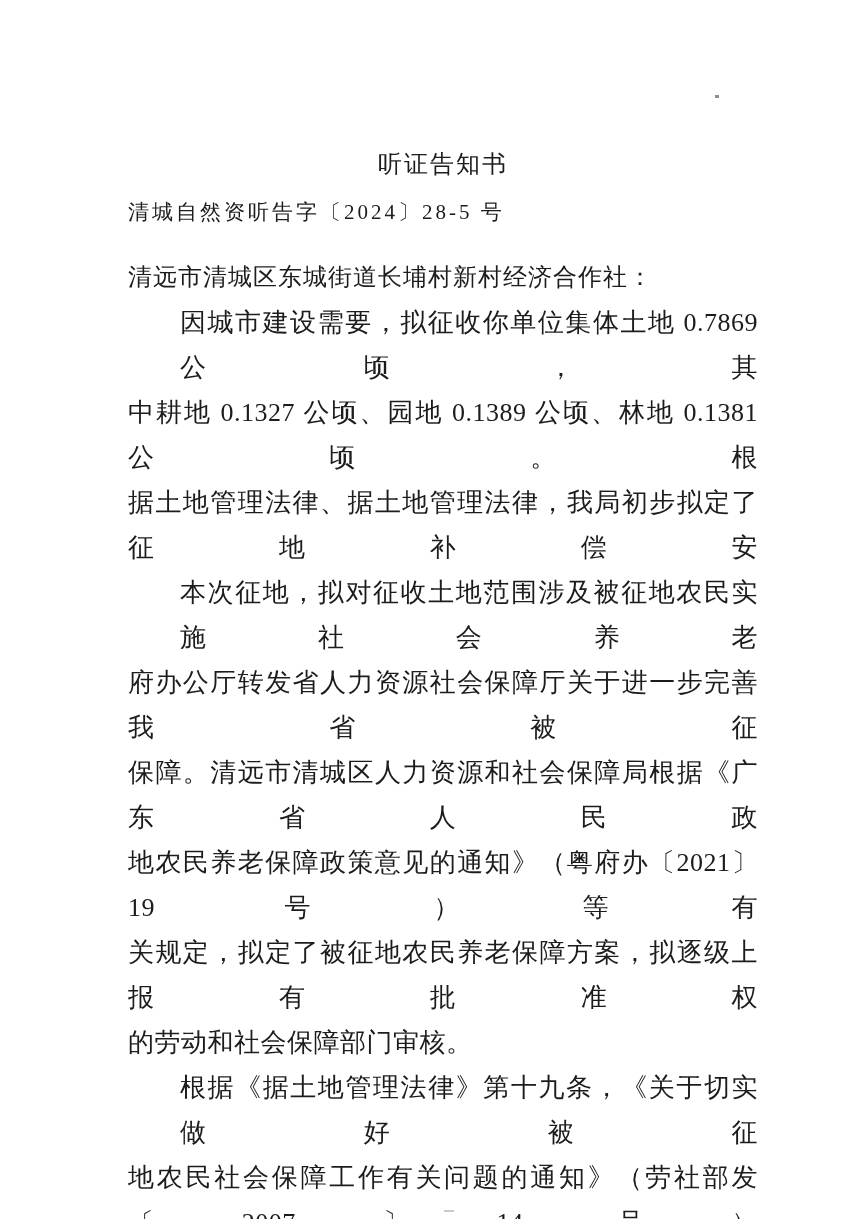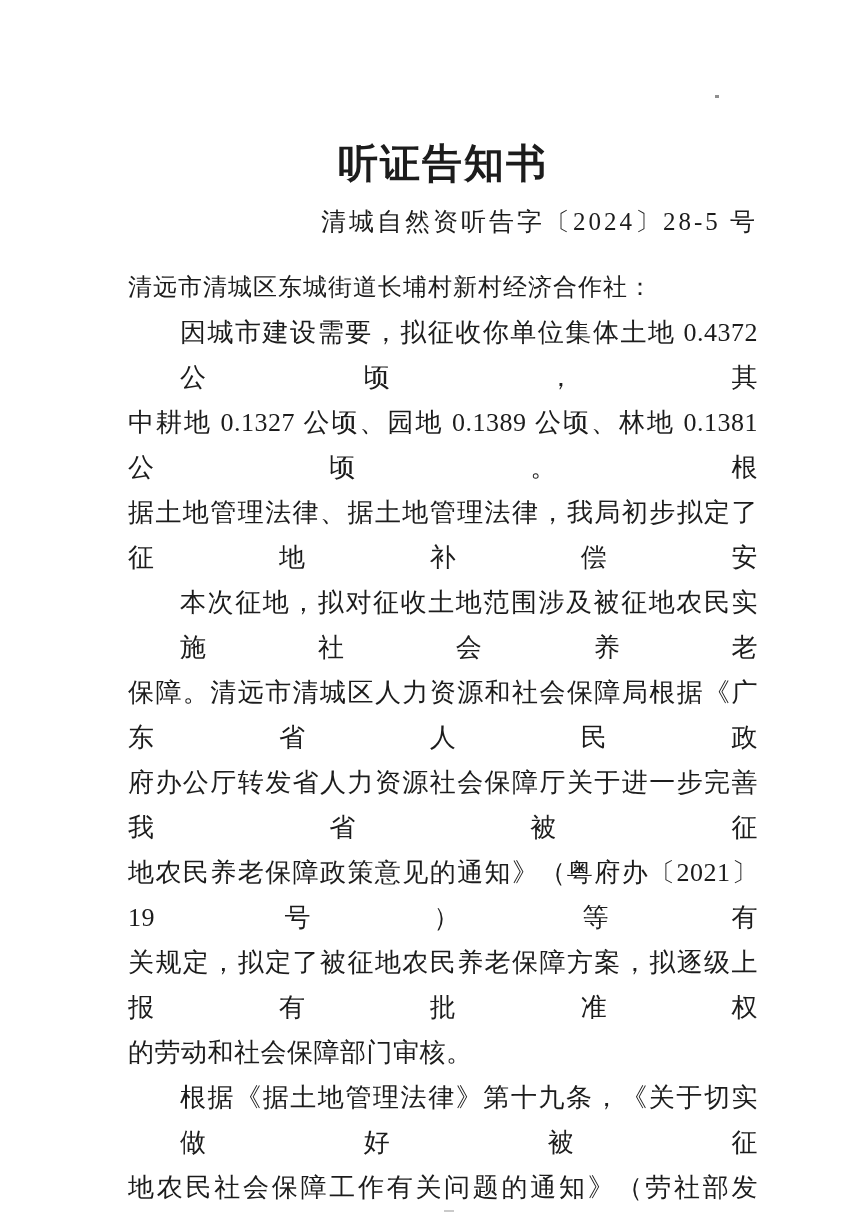--- a/index.html
+++ b/index.html
@@ -21,32 +21,32 @@
 
   .content {
     position: absolute;
     left: 128px;
     top: 0;
     width: 630px;
   }
 
   .title {
     margin-top: 144px;
-    font-size: 40px;
+    font-size: 24px;
     line-height: 40px;
-    font-weight: bold;
+    font-weight: normal;
     text-align: center;
     letter-spacing: 2px;
   }
 
   .docnum {
-    margin-top: 18px;
-    font-size: 25px;
+    margin-top: 8px;
+    font-size: 21px;
     line-height: 40px;
-    text-align: right;
+    text-align: left;
     letter-spacing: 3px;
     white-space: nowrap;
   }
 
   .recipient {
     margin-top: 23px;
     font-size: 24px;
     line-height: 45px;
     letter-spacing: 1px;
     white-space: nowrap;
@@ -92,28 +92,28 @@
 </head>
 <body>
 
 <div class="page">
   <div class="content">
     <h1 class="title">听证告知书</h1>
     <div class="docnum">清城自然资听告字〔2024〕28-5 号</div>
     <div class="recipient">清远市清城区东城街道长埔村新村经济合作社：</div>
     <div class="body">
         <div class="para">
-          <div class="line indent">因城市建设需要，拟征收你单位集体土地 0.4372 公顷，其</div>
+          <div class="line indent">因城市建设需要，拟征收你单位集体土地 0.7869 公顷，其</div>
           <div class="line">中耕地 0.1327 公顷、园地 0.1389 公顷、林地 0.1381 公顷。根</div>
           <div class="line">据土地管理法律、据土地管理法律，我局初步拟定了征地补偿安</div>
         </div>
         <div class="para">
           <div class="line indent">本次征地，拟对征收土地范围涉及被征地农民实施社会养老</div>
+          <div class="line">府办公厅转发省人力资源社会保障厅关于进一步完善我省被征</div>
           <div class="line">保障。清远市清城区人力资源和社会保障局根据《广东省人民政</div>
-          <div class="line">府办公厅转发省人力资源社会保障厅关于进一步完善我省被征</div>
           <div class="line">地农民养老保障政策意见的通知》（粤府办〔2021〕19 号）等有</div>
           <div class="line">关规定，拟定了被征地农民养老保障方案，拟逐级上报有批准权</div>
           <div class="line end">的劳动和社会保障部门审核。</div>
         </div>
         <div class="para">
           <div class="line indent">根据《据土地管理法律》第十九条，《关于切实做好被征</div>
           <div class="line">地农民社会保障工作有关问题的通知》（劳社部发〔2007〕14 号）</div>
         </div>
       </div>
   </div>

